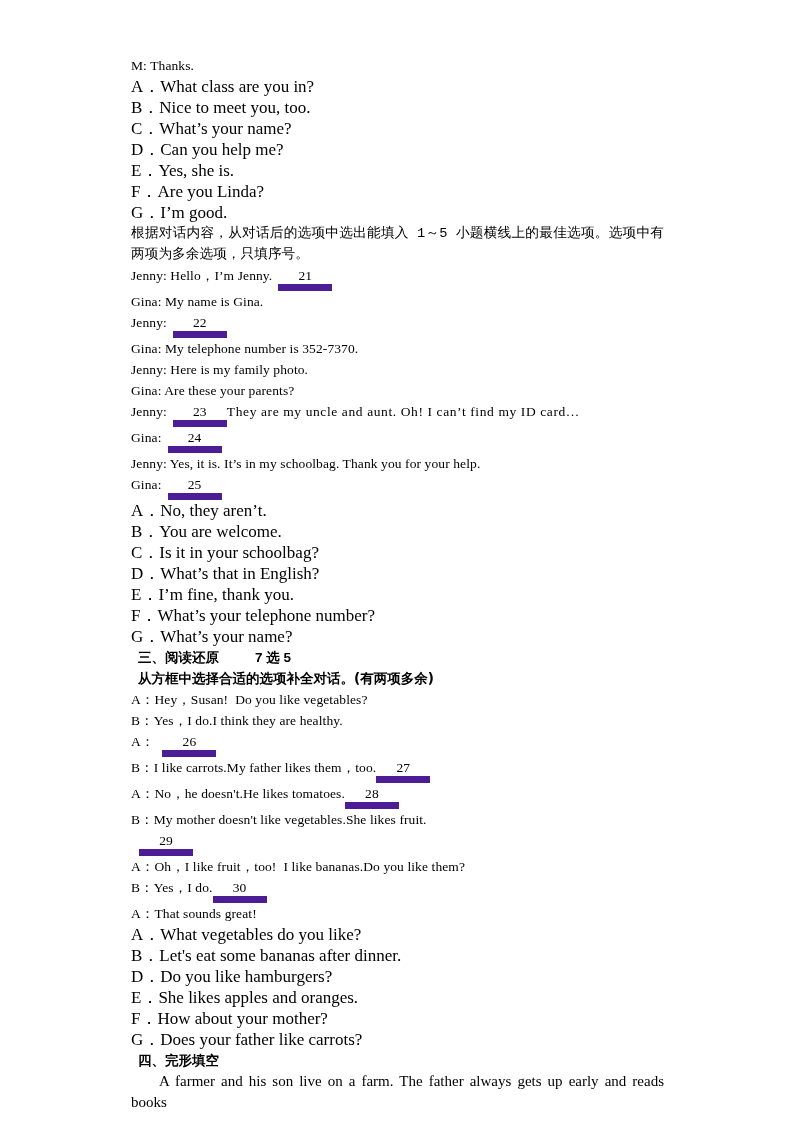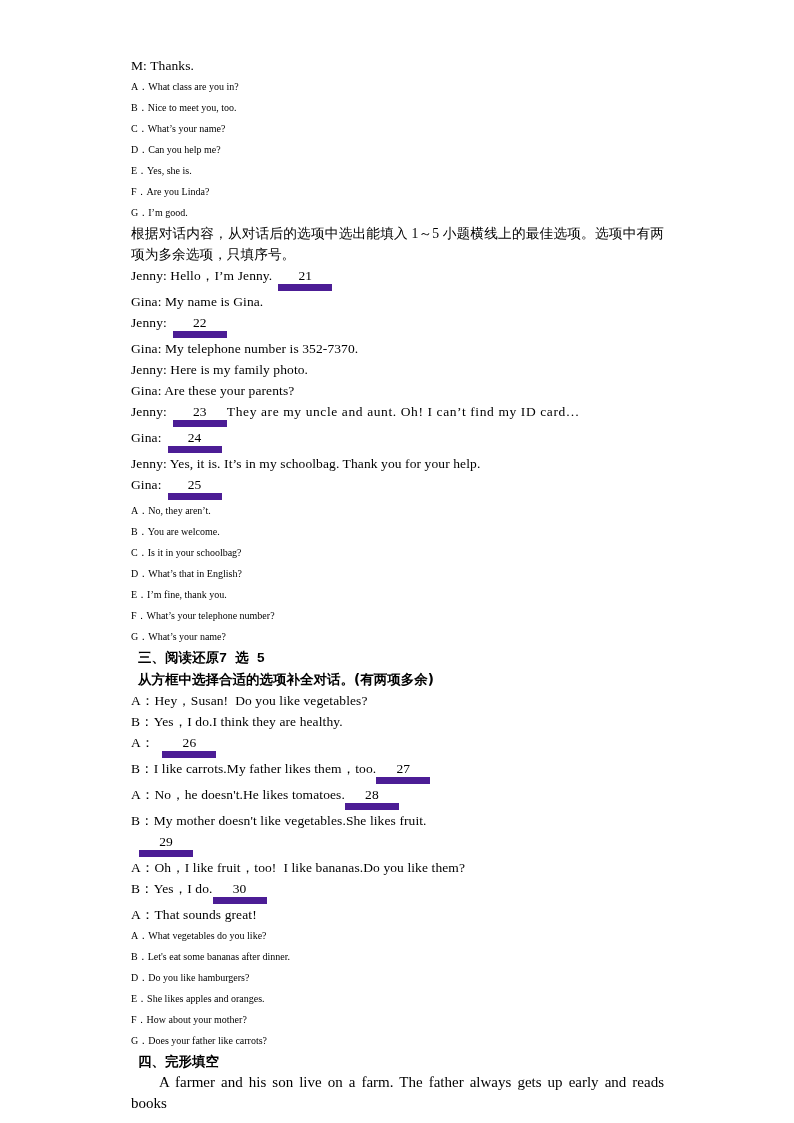--- a/index.html
+++ b/index.html
@@ -29,42 +29,43 @@
     top: 55px;
     width: 533px;
   }
   .line {
     font-size: 13.5px;
     line-height: 21px;
     white-space: pre-wrap;
     letter-spacing: 0.1px;
   }
   .opt {
-    font-size: 10px;
+    font-size: 17px;
     line-height: 21px;
     white-space: pre-wrap;
   }
   .para-cn {
     font-size: 13.7px;
     line-height: 21px;
     text-align: justify;
     text-justify: inter-character;
-    font-family: Liberation Serif, serif;
+    font-family: Liberation Mono, monospace;
     margin: 0;
   }
   .heading {
     font-size: 13.5px;
     line-height: 21px;
     font-weight: bold;
     font-family: "DejaVu Sans", "Liberation Sans", sans-serif;
     margin-left: 7px;
     white-space: pre-wrap;
   }
   .heading .en {
-    font-family: Liberation Mono, monospace;
+    font-family: Liberation Sans, sans-serif;
+    margin-left: 36px;
   }
   .blank {
     display: inline-block;
     border-bottom: 7px solid #4c1d95;
     text-align: center;
     font-size: 13.5px;
     line-height: 16px;
     min-width: 54px;
     vertical-align: baseline;
   }

